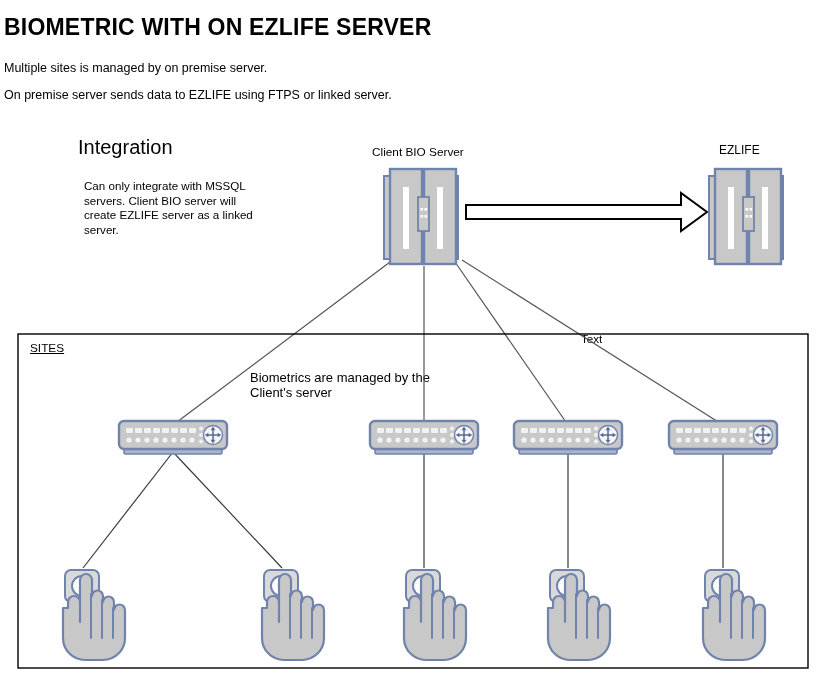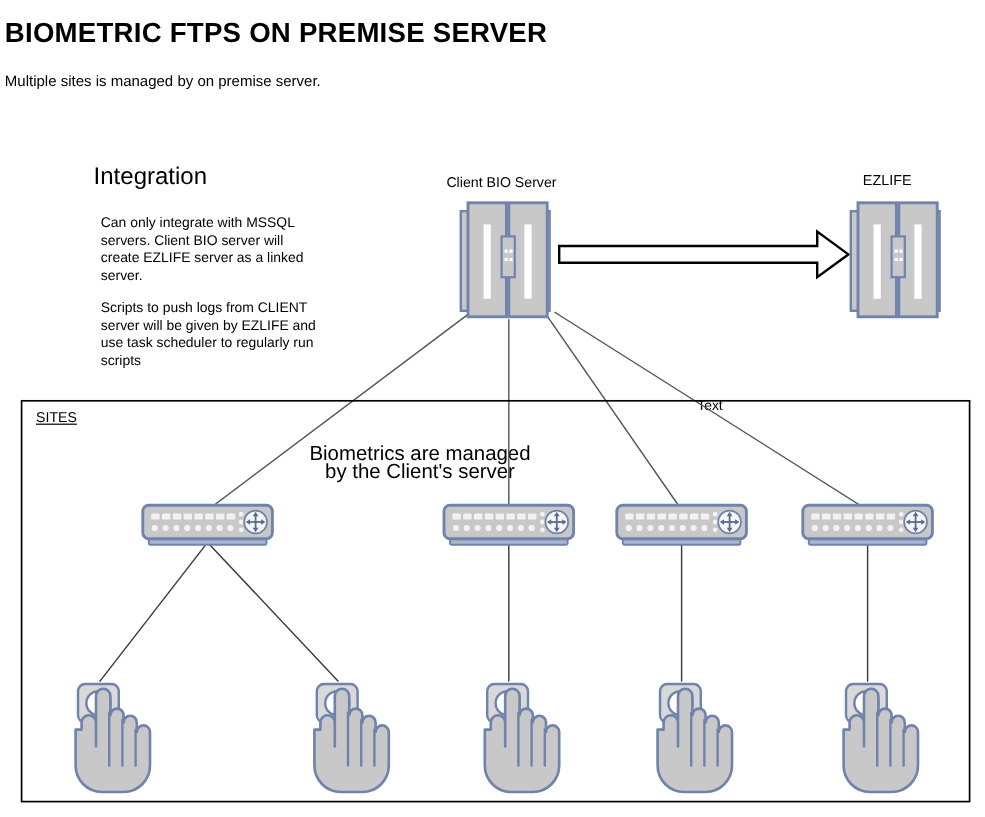--- a/index.html
+++ b/index.html
@@ -10,34 +10,34 @@
   .txt{position:absolute;}
   #title{left:4px;top:14px;font-size:23px;font-weight:bold;letter-spacing:.2px;}
   #line1{left:4px;top:61px;font-size:12.5px;}
   #line2{left:4px;top:88px;font-size:12.5px;}
   #integration-head{left:78px;top:136px;font-size:20px;font-weight:normal;}
   #integration-p1{left:84px;top:179px;width:185px;font-size:11.6px;line-height:14.6px;}
   #integration-p2{left:84px;top:250px;width:185px;font-size:11.6px;line-height:14.6px;}
   #client-label{left:372px;top:145px;font-size:11.8px;}
   #ezlife-label{left:719px;top:143px;font-size:12px;}
   #sites-label{left:30px;top:341px;font-size:11.8px;text-decoration:underline;}
-  #bio-note{left:250px;top:370px;width:200px;font-size:17px;line-height:15px;text-align:center;}
+  #bio-note{left:250px;top:370px;width:200px;font-size:13px;line-height:15px;}
   #text-label{left:581px;top:316px;font-size:11.6px;margin-top:16px;}
 </style>
 </head>
 <body>
 
 <div class="canvas">
 
-  <div class="txt" id="title">BIOMETRIC FTPS ON PREMISE SERVER</div>
+  <div class="txt" id="title">BIOMETRIC WITH ON EZLIFE SERVER</div>
   <div class="txt" id="line1">Multiple sites is managed by on premise server.</div>
+  <div class="txt" id="line2">On premise server sends data to EZLIFE using FTPS or linked server.</div>
 
   <div class="txt" id="integration-head">Integration</div>
   <div class="txt" id="integration-p1">Can only integrate with MSSQL servers. Client BIO server will create EZLIFE server as a linked server.</div>
-  <div class="txt" id="integration-p2">Scripts to push logs from CLIENT server will be given by EZLIFE and use task scheduler to regularly run scripts</div>
 
   <div class="txt" id="client-label">Client BIO Server</div>
   <div class="txt" id="ezlife-label">EZLIFE</div>
   <div class="txt" id="sites-label">SITES</div>
   <div class="txt" id="bio-note">Biometrics are managed by the Client's server</div>
   <div class="txt" id="text-label">Text</div>
 
   <svg class="layer" viewBox="0 0 821 681">
     <defs>
       <g id="server-icon">

